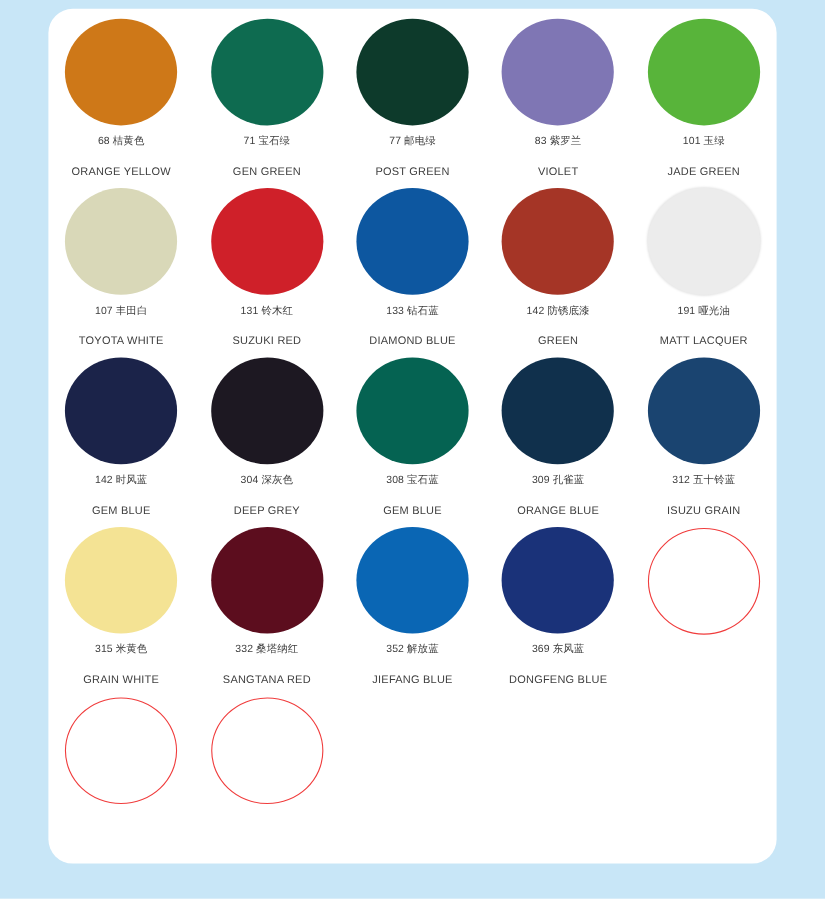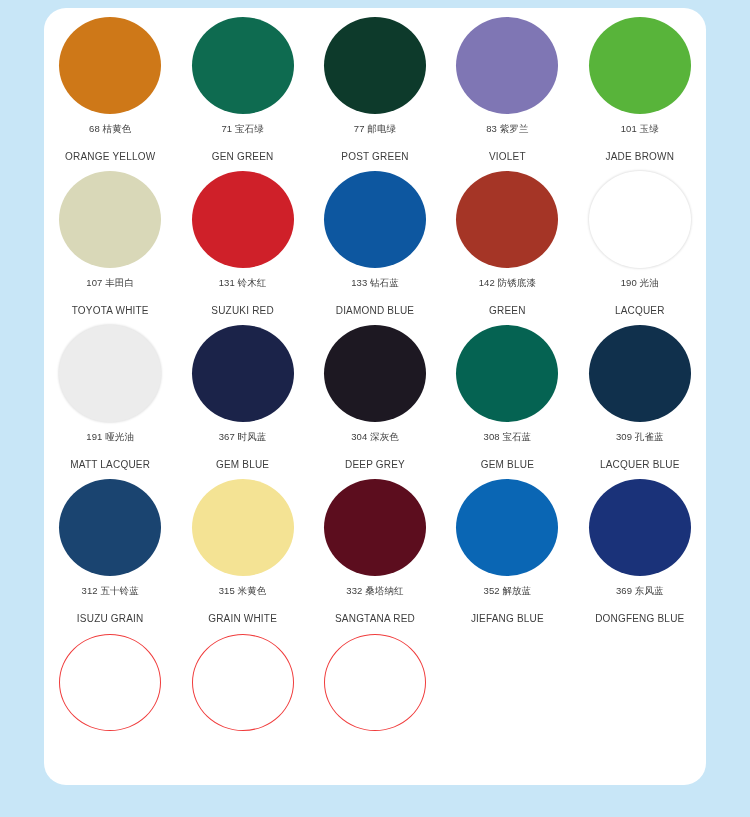--- a/index.html
+++ b/index.html
@@ -132,21 +132,21 @@
           <div class="label-cn">83 紫罗兰</div>
           <div class="label-en">VIOLET</div>
         </div>
       </div>
       <div class="swatch-cell">
         <div class="disc-wrap">
           <div class="disc" style="background: rgb(88, 180, 58);"></div>
         </div>
         <div class="labels">
           <div class="label-cn">101 玉绿</div>
-          <div class="label-en">JADE BROWN</div>
+          <div class="label-en">JADE GREEN</div>
         </div>
       </div>
       <div class="swatch-cell">
         <div class="disc-wrap">
           <div class="disc" style="background: rgb(217, 216, 184);"></div>
         </div>
         <div class="labels">
           <div class="label-cn">107 丰田白</div>
           <div class="label-en">TOYOTA WHITE</div>
         </div>
@@ -173,42 +173,33 @@
         <div class="disc-wrap">
           <div class="disc" style="background: rgb(165, 53, 38);"></div>
         </div>
         <div class="labels">
           <div class="label-cn">142 防锈底漆</div>
           <div class="label-en">GREEN</div>
         </div>
       </div>
       <div class="swatch-cell">
         <div class="disc-wrap">
-          <div class="disc ringed" style="background: rgb(255, 255, 255);"></div>
-        </div>
-        <div class="labels">
-          <div class="label-cn">190 光油</div>
-          <div class="label-en">LACQUER</div>
-        </div>
-      </div>
-      <div class="swatch-cell">
-        <div class="disc-wrap">
           <div class="disc ringed" style="background: rgb(236, 236, 236);"></div>
         </div>
         <div class="labels">
           <div class="label-cn">191 哑光油</div>
           <div class="label-en">MATT LACQUER</div>
         </div>
       </div>
       <div class="swatch-cell">
         <div class="disc-wrap">
           <div class="disc" style="background: rgb(27, 35, 73);"></div>
         </div>
         <div class="labels">
-          <div class="label-cn">367 时风蓝</div>
+          <div class="label-cn">142 时风蓝</div>
           <div class="label-en">GEM BLUE</div>
         </div>
       </div>
       <div class="swatch-cell">
         <div class="disc-wrap">
           <div class="disc" style="background: rgb(29, 24, 34);"></div>
         </div>
         <div class="labels">
           <div class="label-cn">304 深灰色</div>
           <div class="label-en">DEEP GREY</div>
@@ -222,21 +213,21 @@
           <div class="label-cn">308 宝石蓝</div>
           <div class="label-en">GEM BLUE</div>
         </div>
       </div>
       <div class="swatch-cell">
         <div class="disc-wrap">
           <div class="disc" style="background: rgb(16, 48, 76);"></div>
         </div>
         <div class="labels">
           <div class="label-cn">309 孔雀蓝</div>
-          <div class="label-en">LACQUER BLUE</div>
+          <div class="label-en">ORANGE BLUE</div>
         </div>
       </div>
       <div class="swatch-cell">
         <div class="disc-wrap">
           <div class="disc" style="background: rgb(26, 68, 112);"></div>
         </div>
         <div class="labels">
           <div class="label-cn">312 五十铃蓝</div>
           <div class="label-en">ISUZU GRAIN</div>
         </div>

